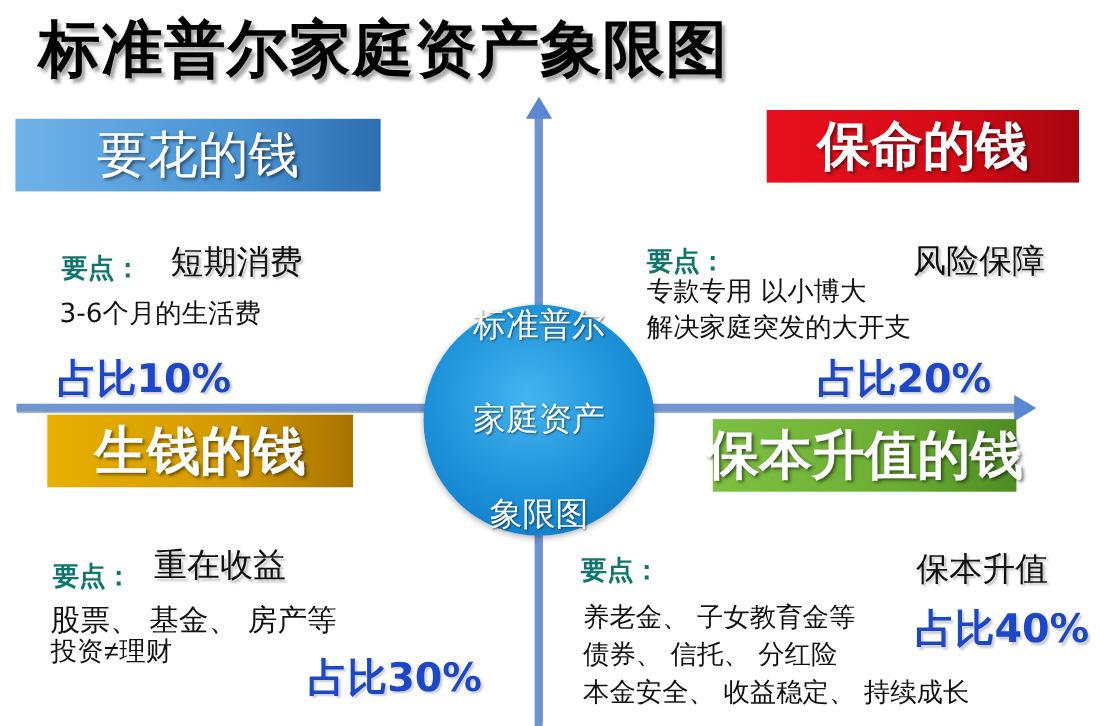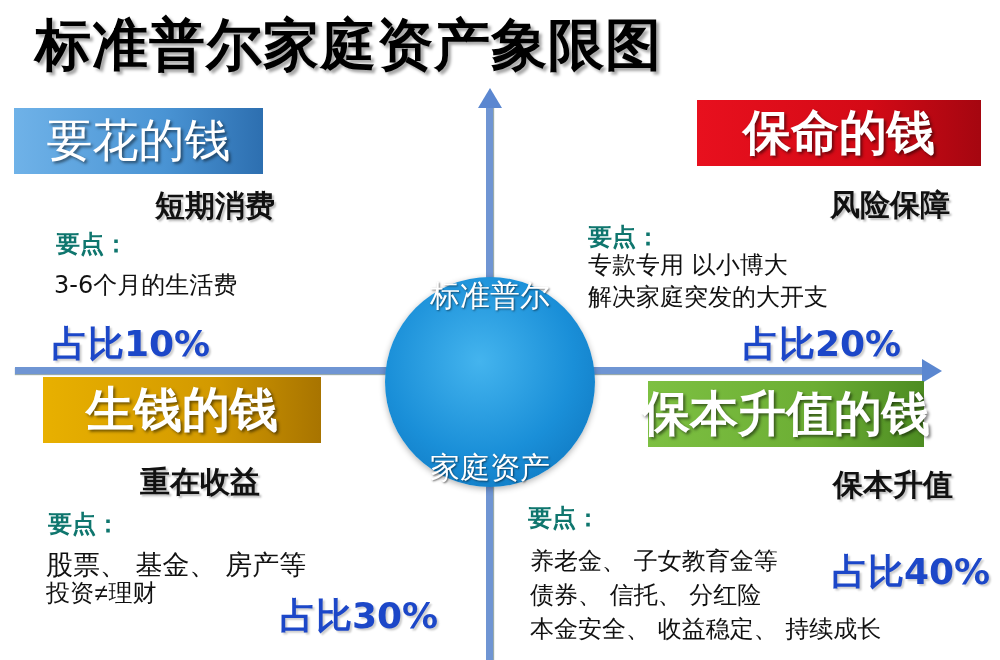--- a/index.html
+++ b/index.html
@@ -11,42 +11,43 @@
   .axis-v{left:486px;top:100px;width:7px;height:560px;background:#6f95d3;box-shadow:1px 0 1px #9aa;}
   .axis-v-head{left:478px;top:88px;width:0;height:0;border-left:12px solid transparent;border-right:12px solid transparent;border-bottom:20px solid #5b87d0;}
   .axis-h{left:15px;top:367px;width:910px;height:7px;background:#6f95d3;box-shadow:0 1px 1px #9aa;}
   .axis-h-head{left:922px;top:359px;width:0;height:0;border-top:12px solid transparent;border-bottom:12px solid transparent;border-left:20px solid #5b87d0;}
   .circle{left:385px;top:277px;width:210px;height:210px;border-radius:50%;
           background:radial-gradient(circle at 45% 40%, #44b4ee 0%, #1a8fd8 55%, #0b6fb8 100%);
           box-shadow:0 2px 6px rgba(0,0,0,0.3);display:flex;flex-direction:column;align-items:center;justify-content:space-between;}
   .circle span{color:#fff;font-size:30px;line-height:38px;text-shadow:1px 1px 2px rgba(0,0,0,0.55);white-space:nowrap;}
   .banner{height:66px;display:flex;align-items:center;justify-content:center;color:#fff;
           text-shadow:2px 2px 3px rgba(0,0,0,0.5);white-space:nowrap;}
-  .b-blue{left:14px;top:108px;width:249px;background:linear-gradient(90deg,#6fb2e8 0%,#4a94d4 60%,#2d6fb0 100%);font-size:46px;}
+  .b-blue{left:14px;top:108px;width:332px;background:linear-gradient(90deg,#6fb2e8 0%,#4a94d4 60%,#2d6fb0 100%);font-size:46px;}
   .b-red{left:697px;top:100px;width:284px;background:linear-gradient(90deg,#e8101e 0%,#d40a16 60%,#a50610 100%);font-size:48px;font-weight:bold;}
   .b-gold{left:12px;top:377px;width:278px;background:linear-gradient(90deg,#e8b000 0%,#d39a00 60%,#a87400 100%);font-size:48px;font-weight:bold;margin-left:31px;}
   .b-green{left:648px;top:381px;width:276px;background:linear-gradient(90deg,#7dc042 0%,#6cae34 60%,#4d8c22 100%);font-size:48px;font-weight:bold;}
-  .sub{font-size:30px;font-weight:bold;color:#111;text-shadow:2px 2px 2px rgba(0,0,0,0.25);white-space:nowrap;}
+  .sub{font-size:30px;font-weight:normal;color:#111;text-shadow:2px 2px 2px rgba(0,0,0,0.25);white-space:nowrap;margin-top:32px;}
   .key{font-size:24px;font-weight:bold;color:#0f766e;white-space:nowrap;}
   .txt{font-size:24px;color:#111;white-space:nowrap;line-height:30px;}
   .pct{font-size:36px;font-weight:bold;color:#1c47c8;text-shadow:2px 2px 2px rgba(0,0,0,0.2);white-space:nowrap;}
 </style>
 </head>
 <body>
 
 <div class="abs title">标准普尔家庭资产象限图</div>
 
 <div class="abs axis-v"></div>
 <div class="abs axis-v-head"></div>
 <div class="abs axis-h"></div>
 <div class="abs axis-h-head"></div>
 
 <div class="abs circle">
   <span>标准普尔</span>
   <span>家庭资产</span>
+  <span>象限图</span>
 </div>
 
 <div class="abs banner b-blue">要花的钱</div>
 <div class="abs sub" style="left:155px;top:186px;">短期消费</div>
 <div class="abs key" style="left:56px;top:228px;">要点：</div>
 <div class="abs txt" style="left:54px;top:270px;">3-6个月的生活费</div>
 <div class="abs pct" style="left:52px;top:320px;">占比10%</div>
 
 <div class="abs banner b-red">保命的钱</div>
 <div class="abs sub" style="left:830px;top:185px;">风险保障</div>

